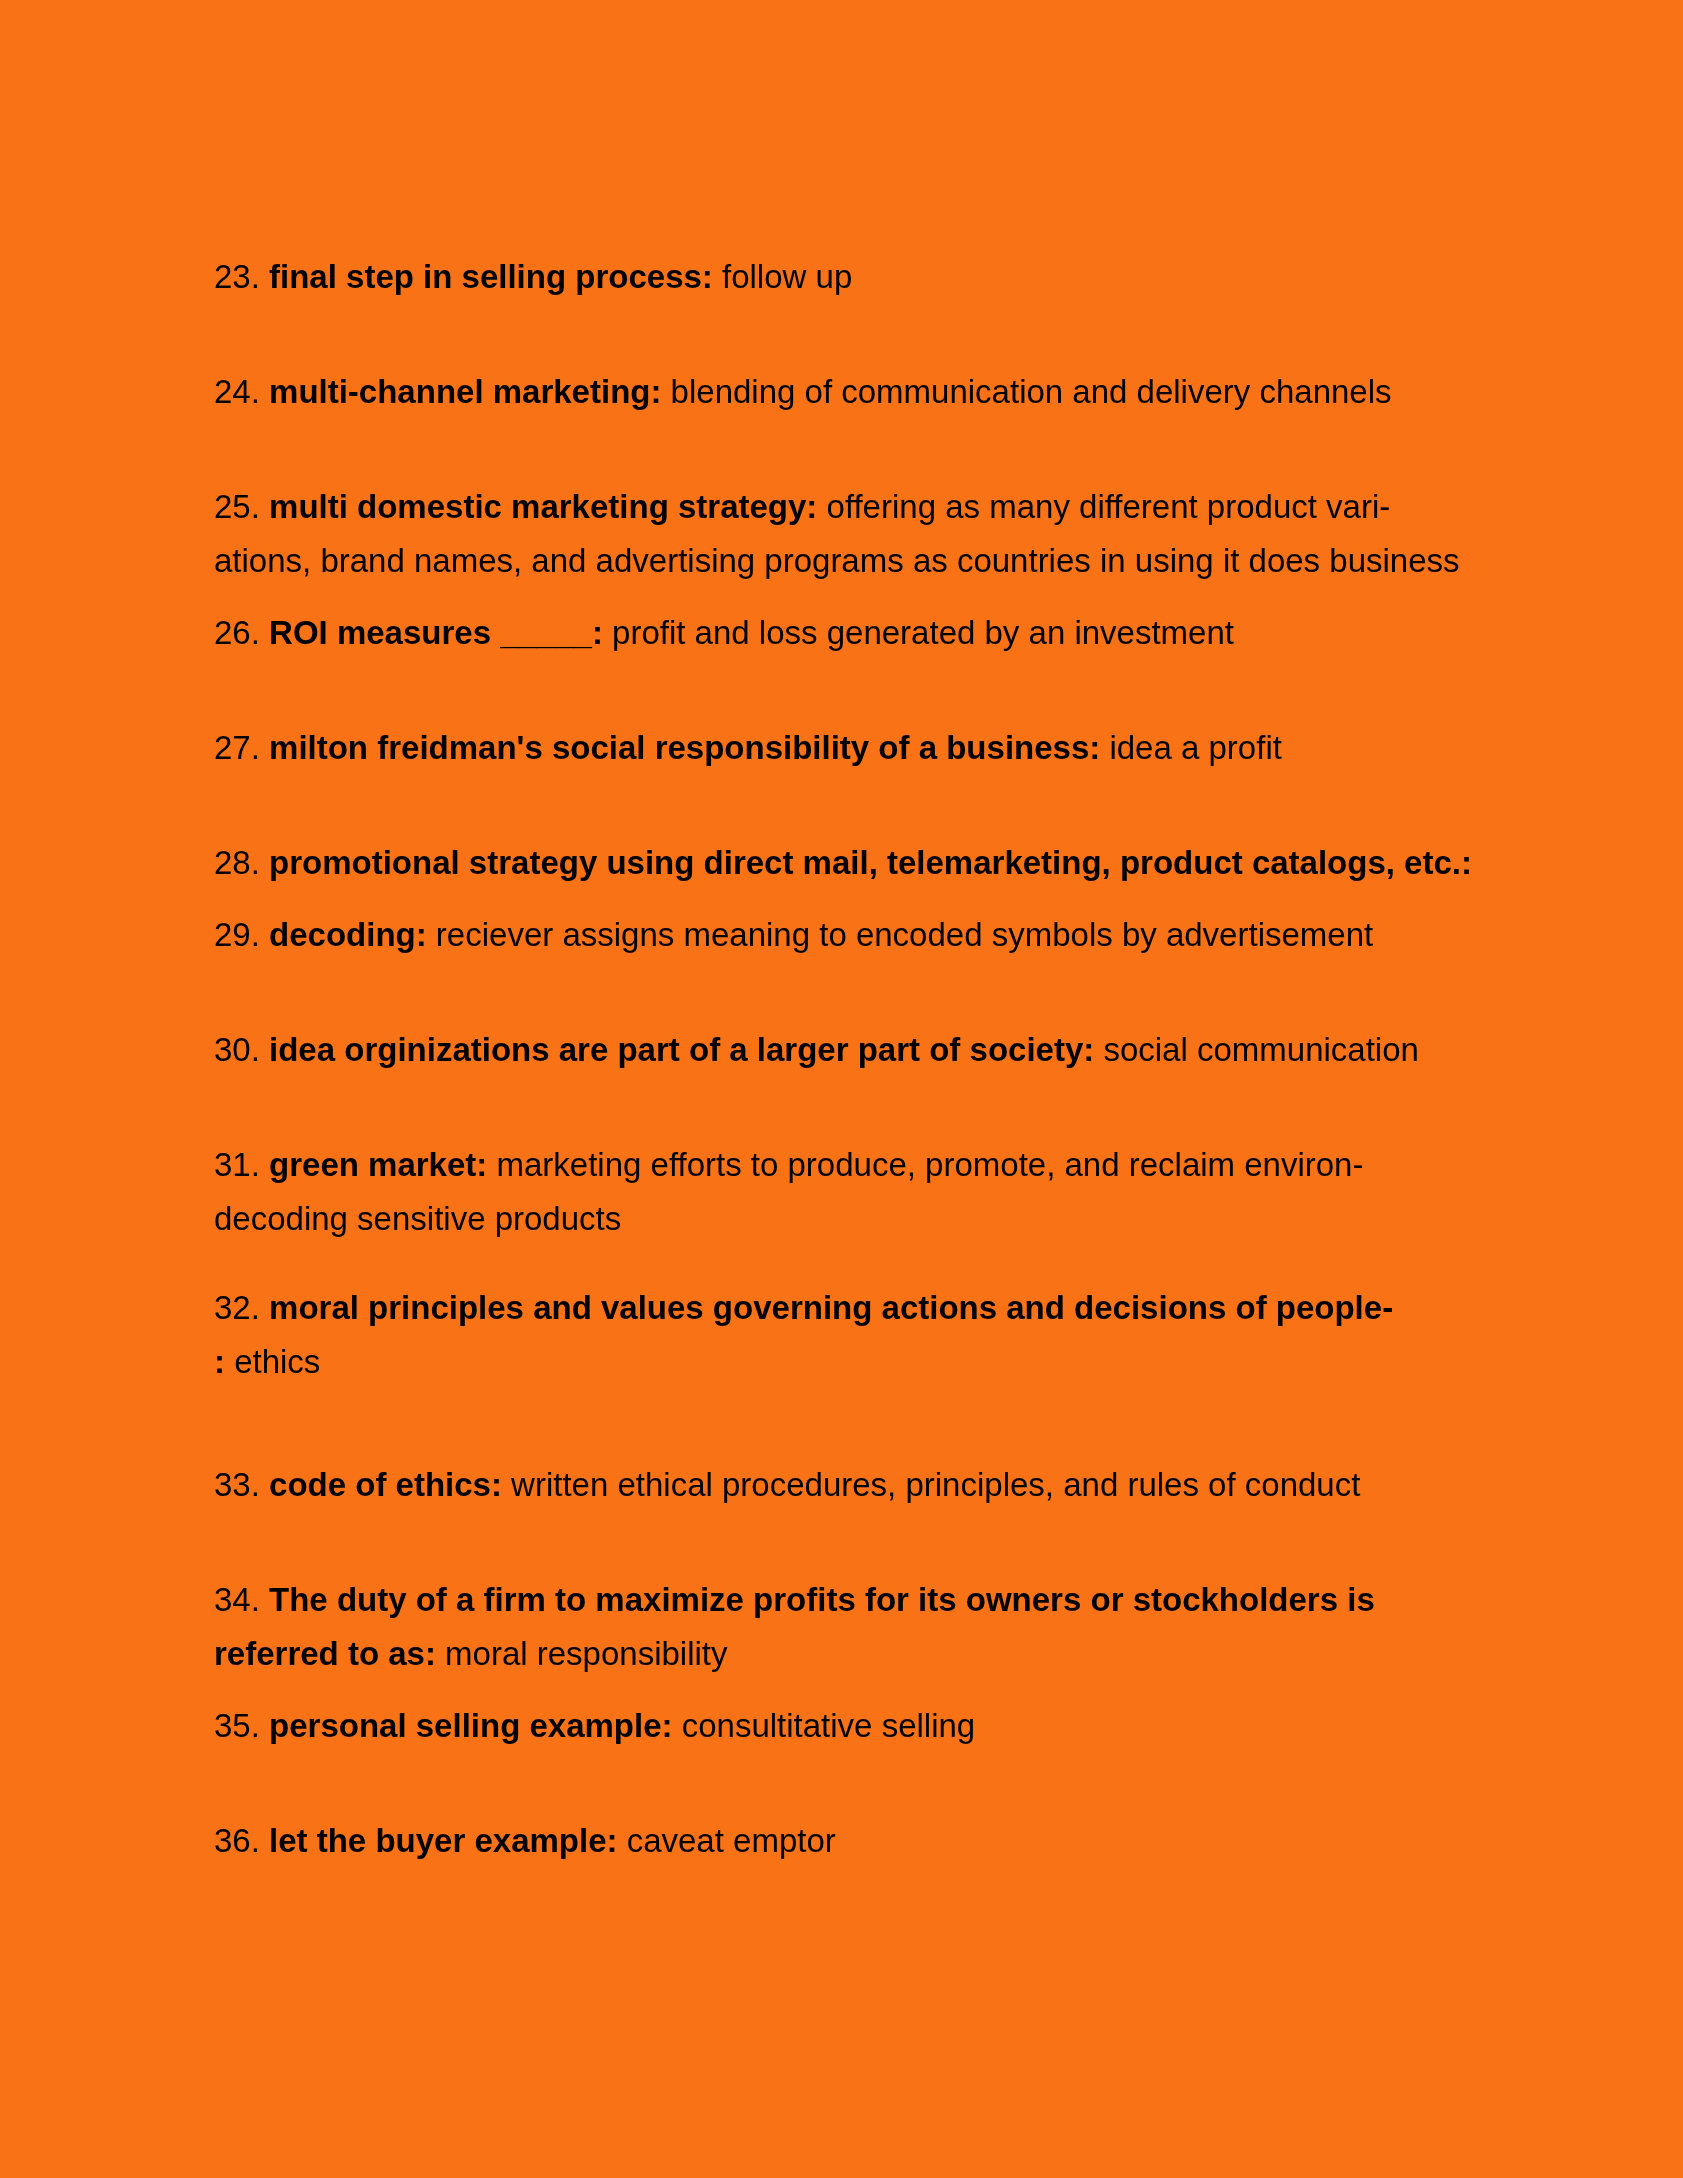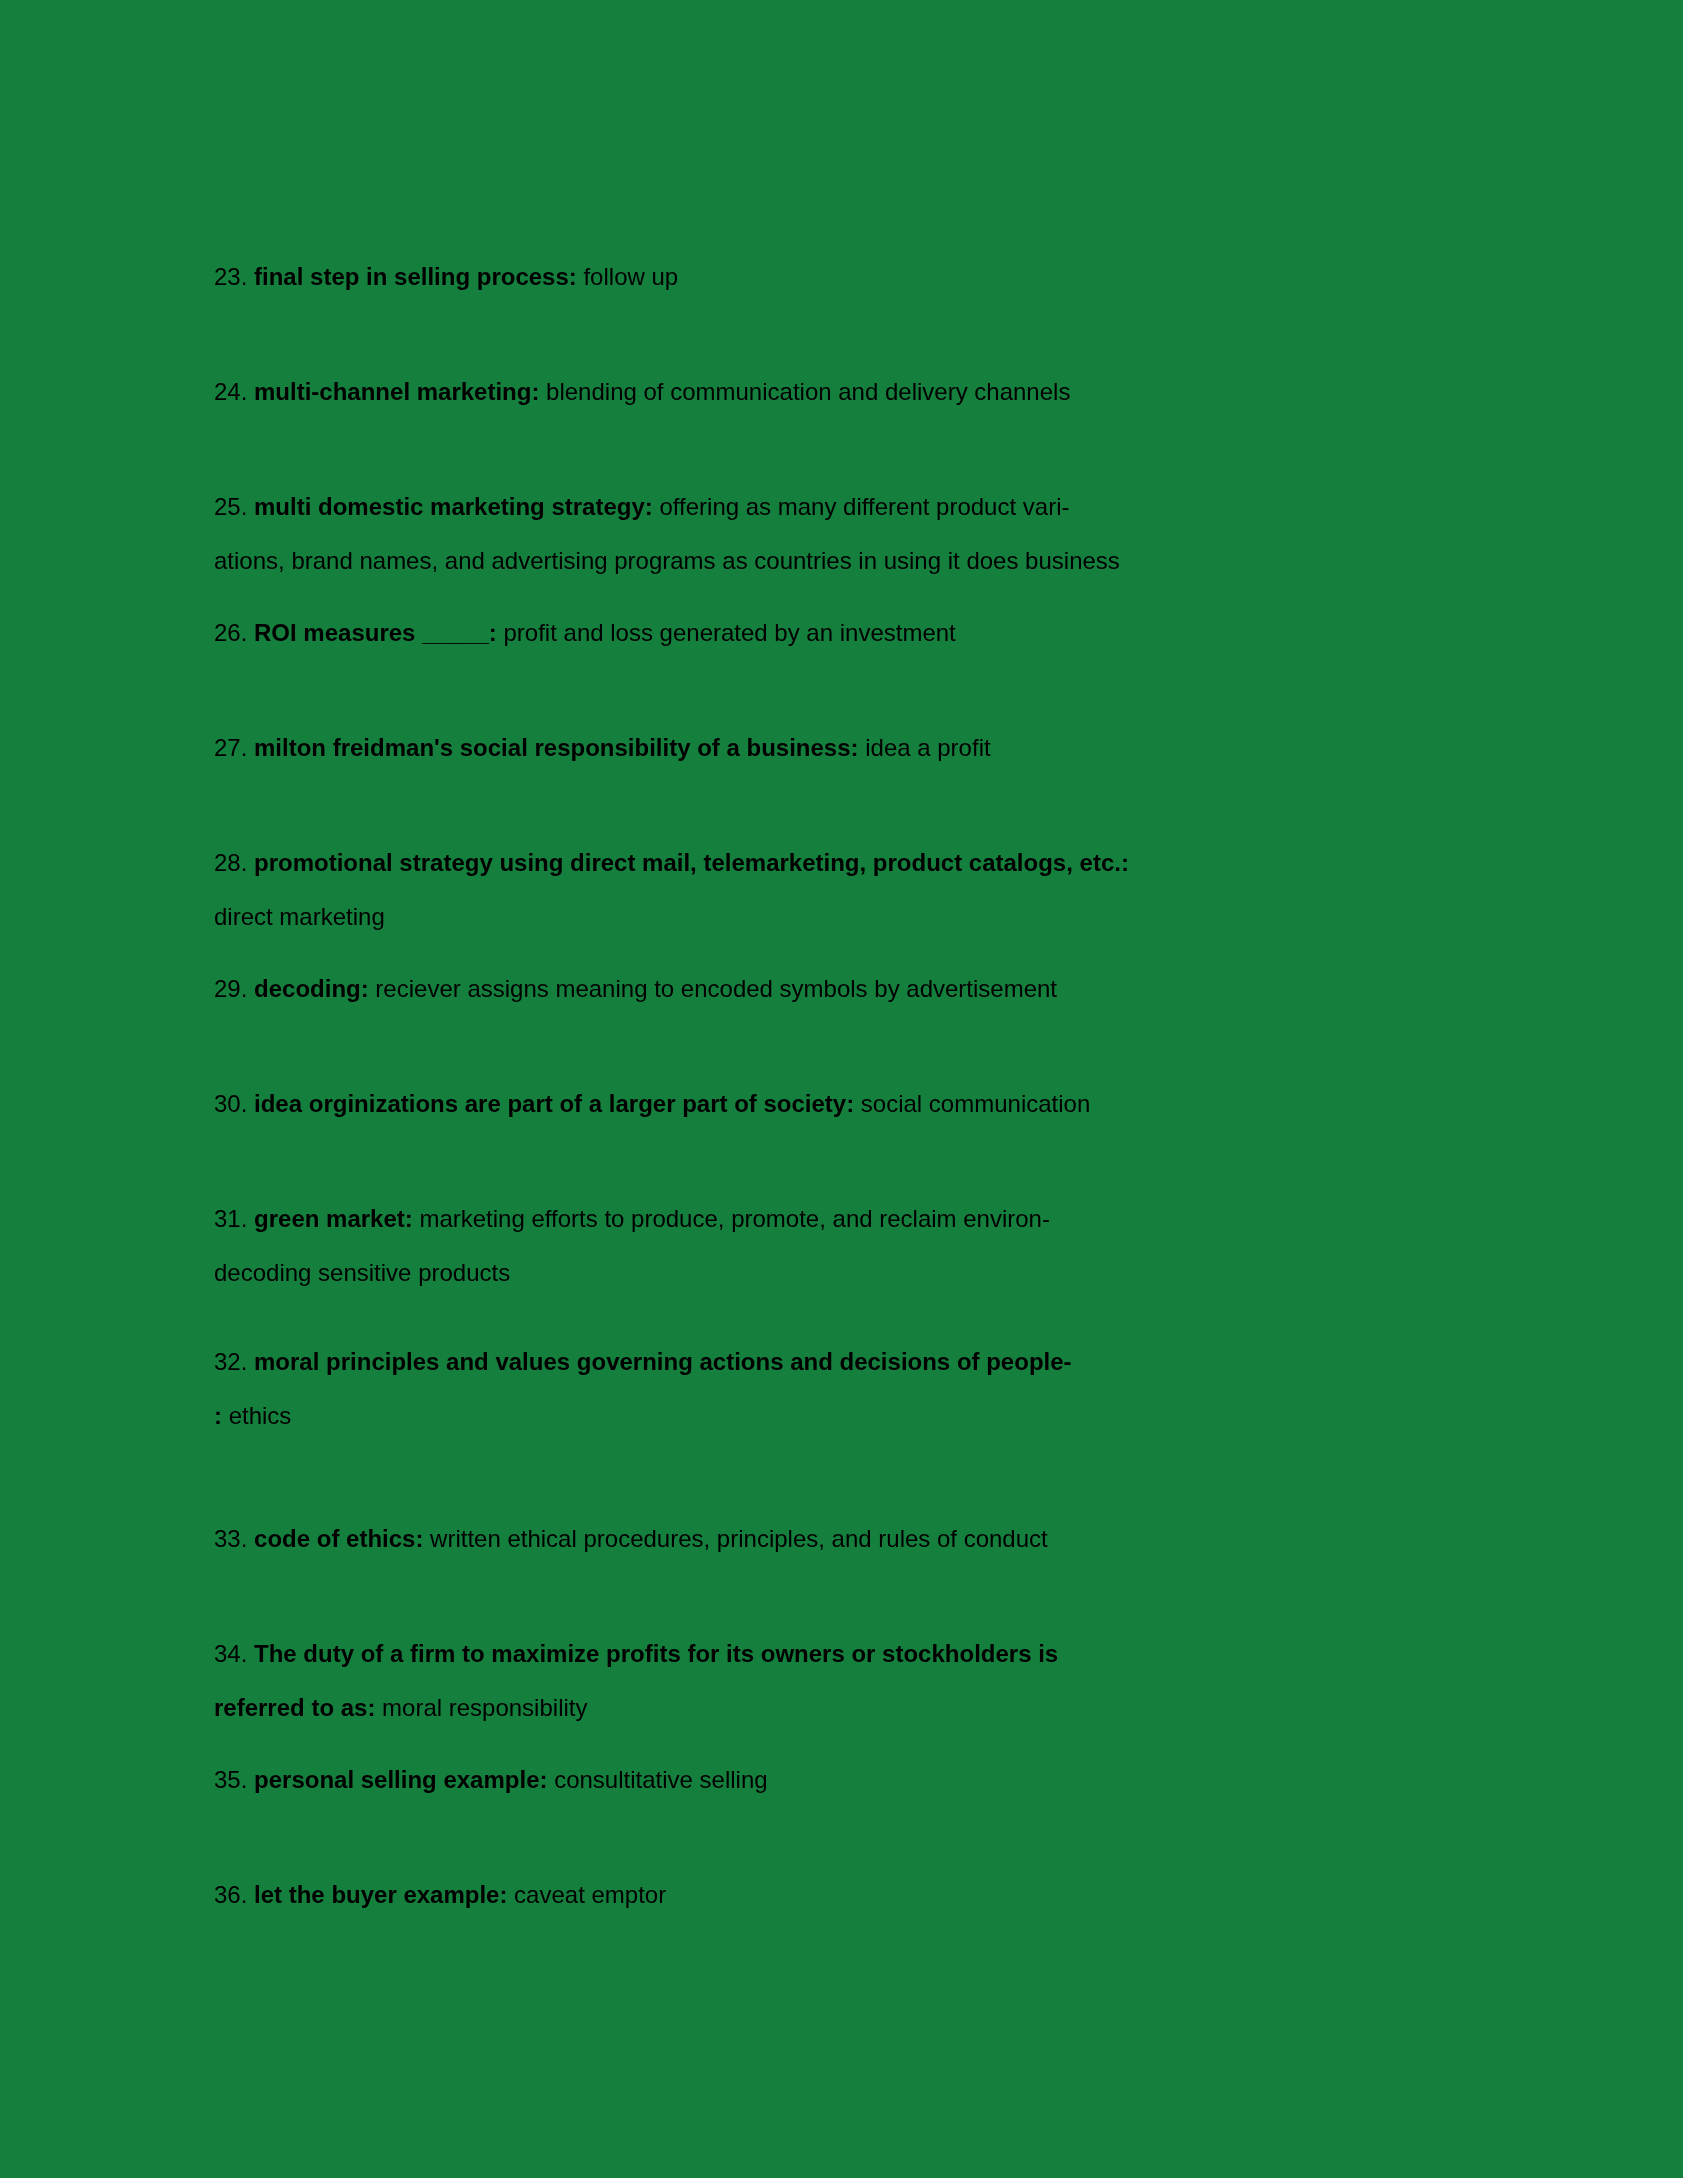--- a/index.html
+++ b/index.html
@@ -4,25 +4,25 @@
 <style>
   html, body {
     margin: 0;
     padding: 0;
     background: #ffffff;
   }
   .page {
     position: relative;
     width: 1683px;
     height: 2178px;
-    background: #15803d;
+    background: #f97316;
     box-sizing: border-box;
     padding: 250px 40px 0 214px;
     font-family: "Liberation Sans", sans-serif;
-    font-size: 24px;
+    font-size: 33px;
     color: #000000;
     overflow: hidden;
   }
   .item {
     margin: 0 0 61px 0;
   }
   .item.two-line {
     margin-bottom: 18px;
   }
   
@@ -61,21 +61,20 @@
         <div class="line"><span class="def">ations, brand names, and advertising programs as countries in using it does business</span></div>
       </div>
       <div class="item" data-idx="3">
         <div class="line"><span class="num">26.&nbsp;</span><span class="term">ROI measures _____:</span><span class="def"> profit and loss generated by an investment</span></div>
       </div>
       <div class="item" data-idx="4">
         <div class="line"><span class="num">27.&nbsp;</span><span class="term">milton freidman's social responsibility of a business:</span><span class="def"> idea a profit</span></div>
       </div>
       <div class="item two-line" data-idx="5">
         <div class="line"><span class="num">28.&nbsp;</span><span class="term">promotional strategy using direct mail, telemarketing, product catalogs, etc.:</span></div>
-        <div class="line"><span class="def">direct marketing</span></div>
       </div>
       <div class="item" data-idx="6">
         <div class="line"><span class="num">29.&nbsp;</span><span class="term">decoding:</span><span class="def"> reciever assigns meaning to encoded symbols by advertisement</span></div>
       </div>
       <div class="item" data-idx="7">
         <div class="line"><span class="num">30.&nbsp;</span><span class="term">idea orginizations are part of a larger part of society:</span><span class="def"> social communication</span></div>
       </div>
       <div class="item two-line" data-idx="8">
         <div class="line"><span class="num">31.&nbsp;</span><span class="term">green market:</span><span class="def"> marketing efforts to produce, promote, and reclaim environ-</span></div>
         <div class="line"><span class="def">decoding sensitive products</span></div>

